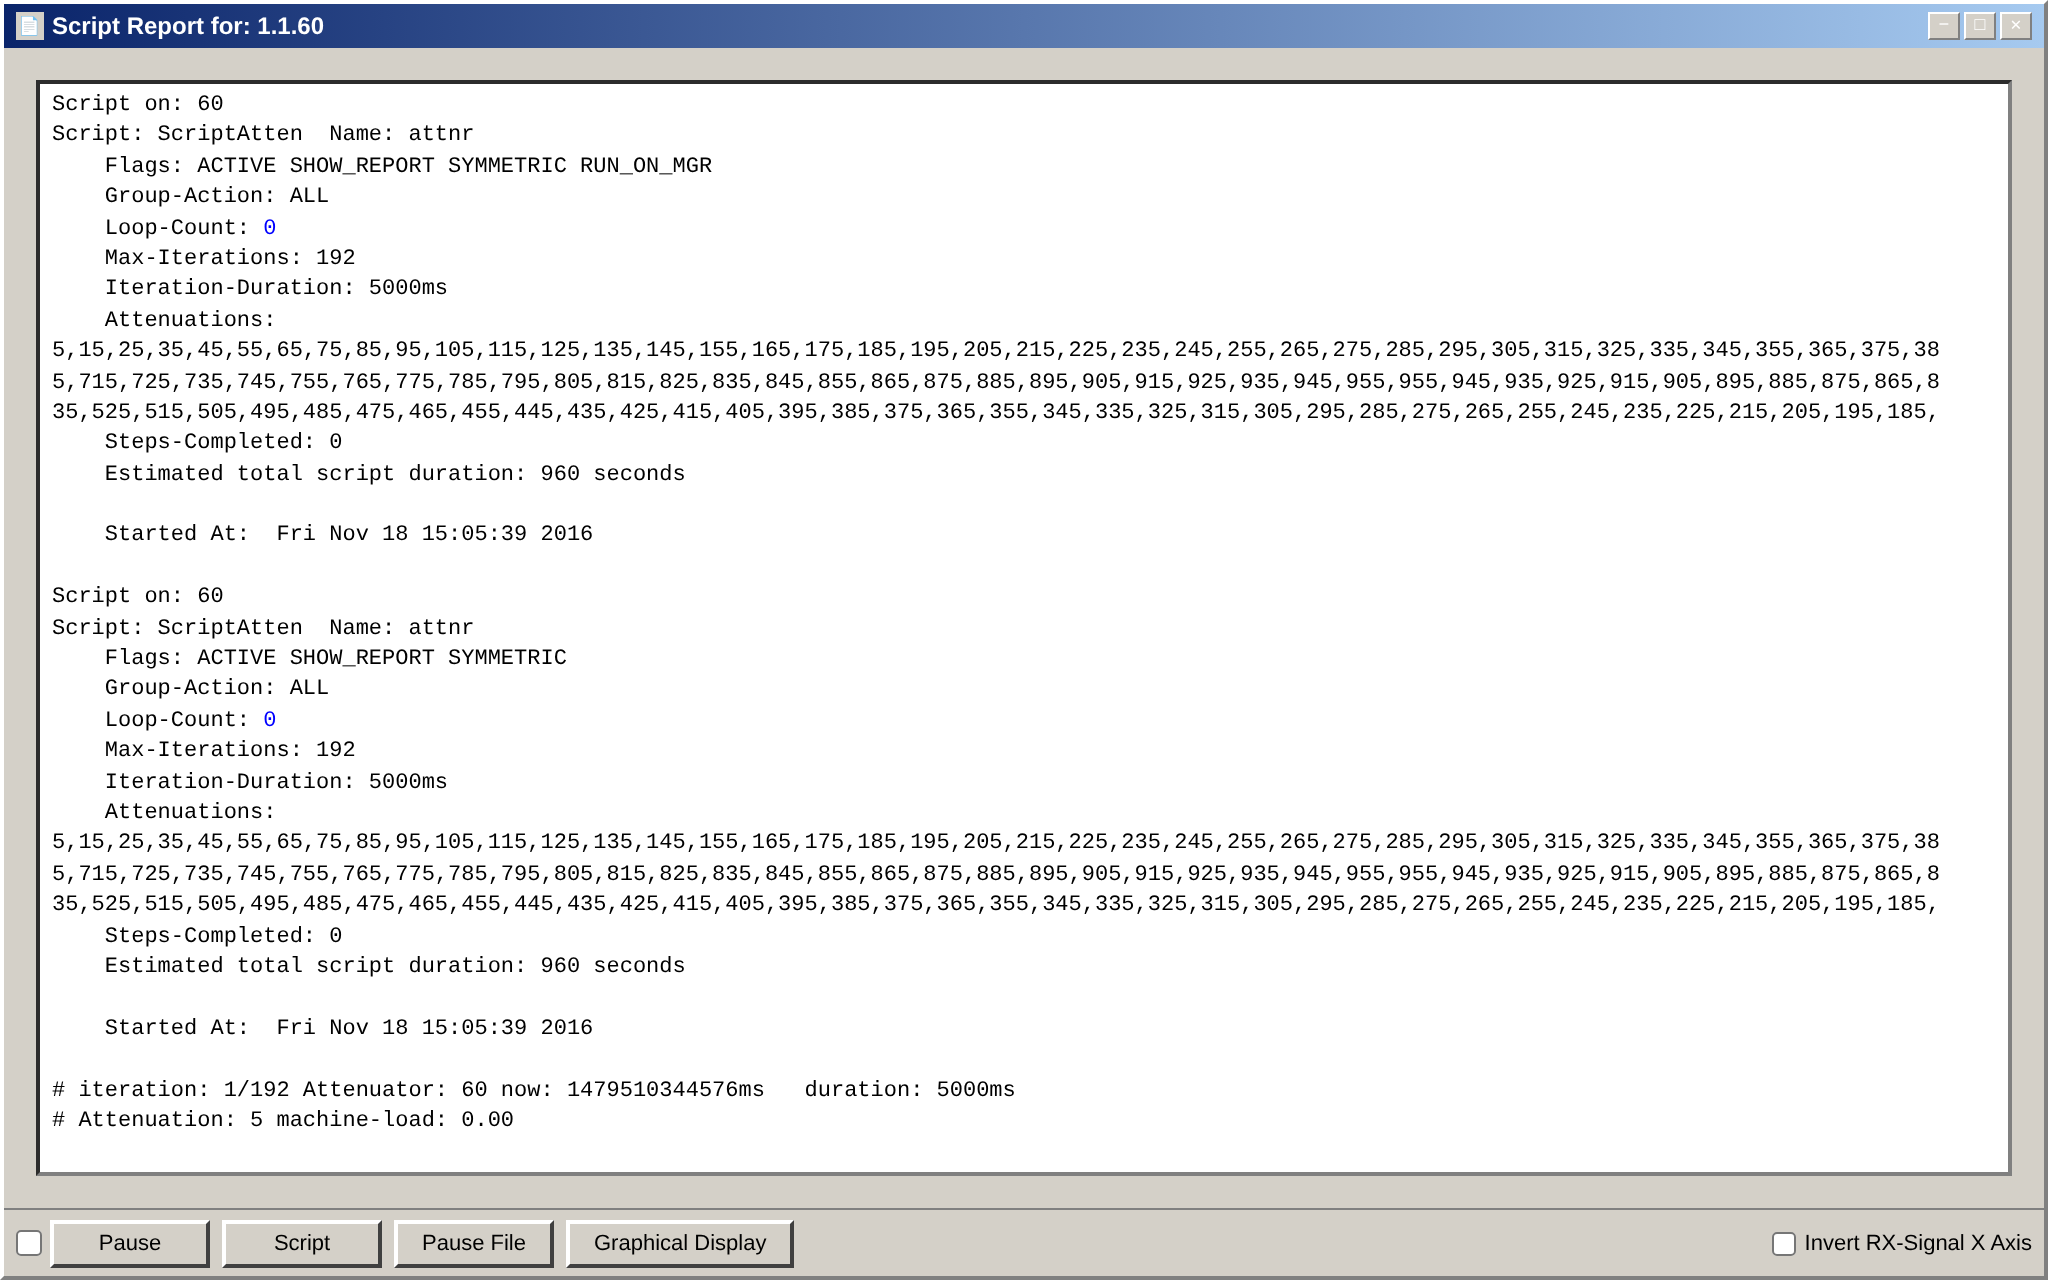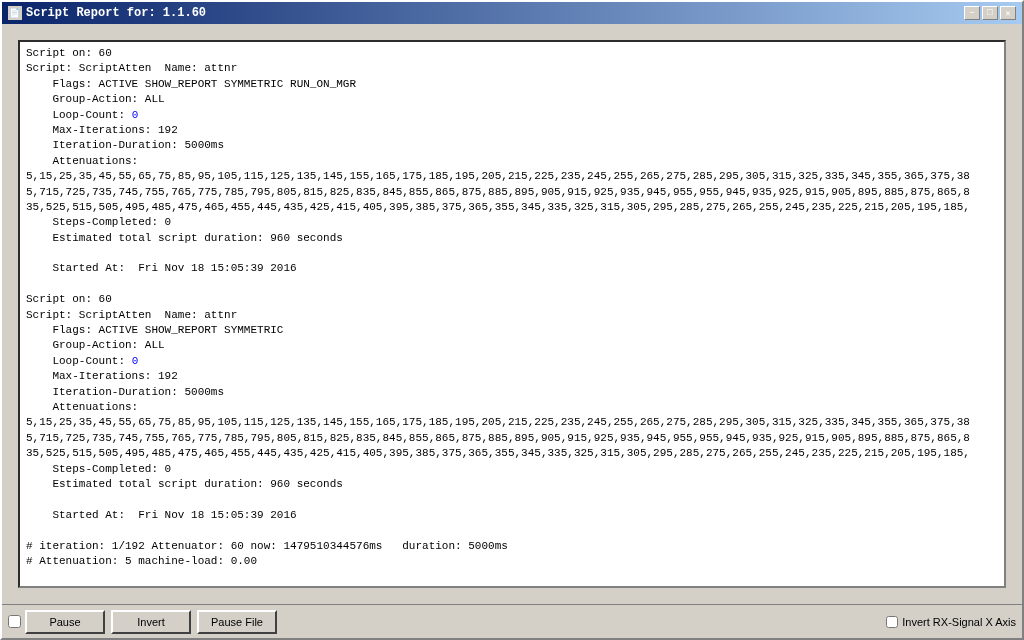--- a/index.html
+++ b/index.html
@@ -36,21 +36,21 @@
       color: white;
       padding: 3px 6px;
       display: flex;
       align-items: center;
       justify-content: space-between;
       height: 22px;
       flex-shrink: 0;
     }
 
     .title-bar-text {
-      font-family: Liberation Mono, monospace;
+      font-family: Liberation Sans, sans-serif;
       font-size: 12px;
       font-weight: bold;
     }
 
     .title-bar-controls {
       display: flex;
       gap: 2px;
     }
 
     .title-btn {
@@ -223,21 +223,22 @@
 # iteration: 2/192 Attenuator: 60 now: 1479510349576ms   duration: 5000ms
 # Attenuation: 15 machine-load: 0.00
 </div>
   </div>
 
   <div class="bottom-bar">
     <div style="display:flex;align-items:center;gap:4px;">
       <input type="checkbox" id="pauseCheck" style="">
       <button class="win-button">Pause</button>
     </div>
-    <button class="win-button">Invert</button>
+    <button class="win-button">Script</button>
     <button class="win-button">Pause File</button>
+    <button class="win-button" style="min-width:110px;">Graphical Display</button>
     <div class="spacer"></div>
     <div class="checkbox-group">
       <input type="checkbox" id="invertCheck" style="">
       <label class="checkbox-label" for="invertCheck">Invert RX-Signal X Axis</label>
     </div>
   </div>
 </div>
 
 </body></html>

